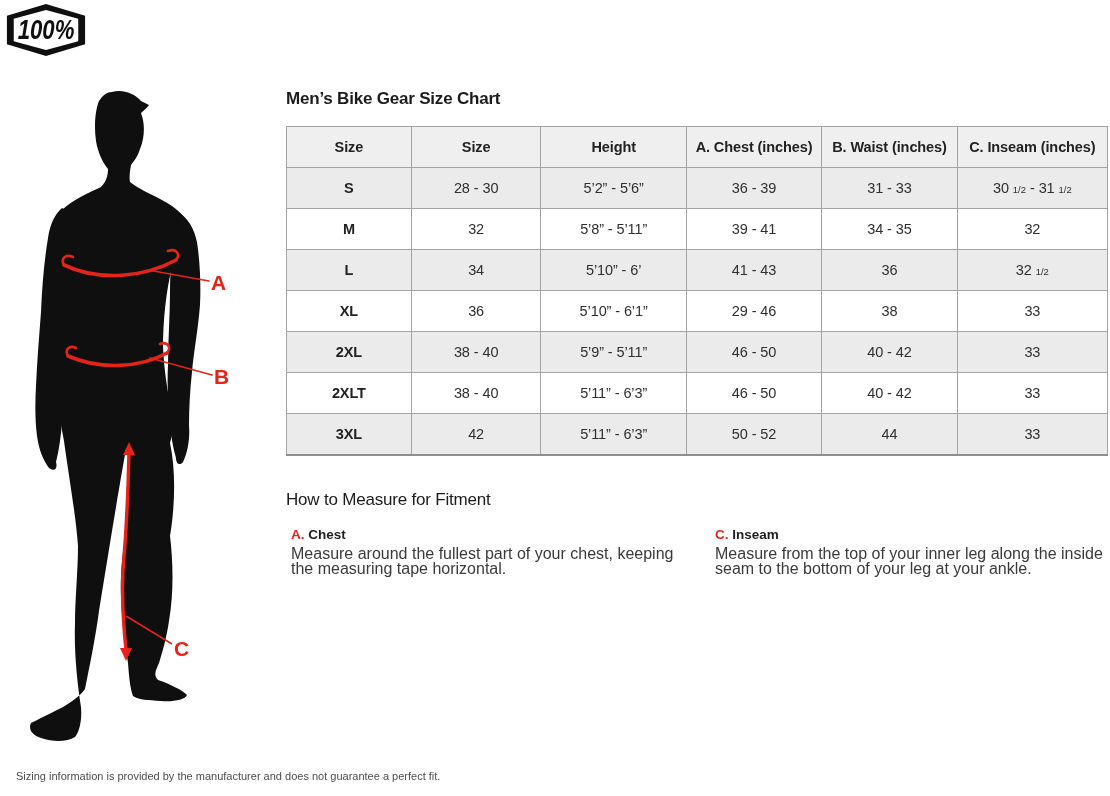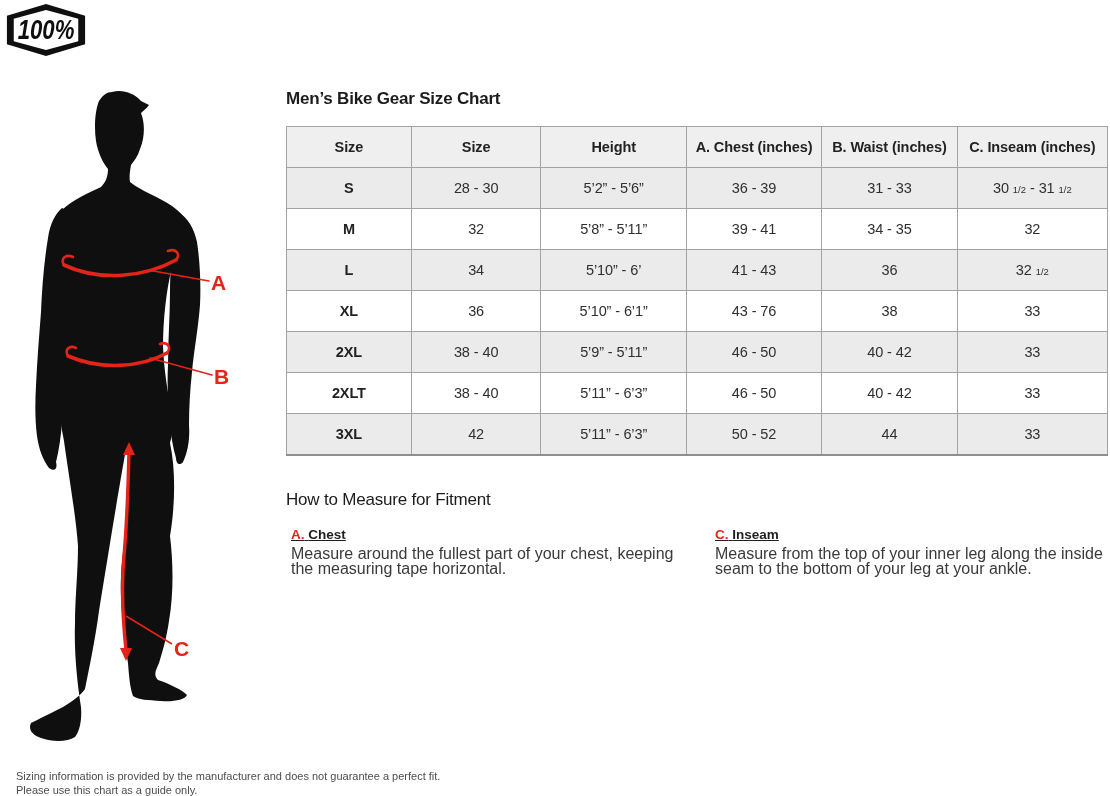--- a/index.html
+++ b/index.html
@@ -33,21 +33,21 @@
   .frac{font-size:9.5px;letter-spacing:0;}
   .measure-title{
     font-size:17px;font-weight:normal;color:#1c1c1c;letter-spacing:-0.2px;
     margin:34px 0 0 0;line-height:20px;
   }
   .measure-grid{
     display:grid;grid-template-columns:400px 395px;column-gap:24px;row-gap:14px;
     margin:17px 0 0 5px;
   }
   .measure-section h3{
-    margin:0 0 4px 0;font-size:13.5px;font-weight:bold;color:#1e1e1e;line-height:15px;text-decoration:underline;
+    margin:0 0 4px 0;font-size:13.5px;font-weight:bold;color:#1e1e1e;line-height:15px;
   }
   .measure-section .letter{color:#e42319;}
   .measure-section p{
     margin:0;font-size:16px;line-height:15px;color:#3a3a3a;max-width:398px;
   }
   
   .footer{position:absolute;left:16px;top:769px;font-size:11px;line-height:14px;color:#4d4d4d;}
 </style>
 </head>
 <body>
@@ -207,21 +207,21 @@
           <td>34</td>
           <td>5’10” - 6’</td>
           <td>41 - 43</td>
           <td>36</td>
           <td>32 <span class="frac">1/2</span></td>
         </tr>
         <tr>
           <td>XL</td>
           <td>36</td>
           <td>5’10” - 6’1”</td>
-          <td>43 - 76</td>
+          <td>29 - 46</td>
           <td>38</td>
           <td>33</td>
         </tr>
         <tr>
           <td>2XL</td>
           <td>38 - 40</td>
           <td>5’9” - 5’11”</td>
           <td>46 - 50</td>
           <td>40 - 42</td>
           <td>33</td>
@@ -254,14 +254,13 @@
     </div>
     <div class="measure-section">
       <h3><span class="letter">C.</span> <span>Inseam</span></h3>
       <p>Measure from the top of your inner leg along the inside seam to the bottom of your leg at your ankle.</p>
     </div>
   </div>
 </div>
 
 <div class="footer">
   <div>Sizing information is provided by the manufacturer and does not guarantee a perfect fit.</div>
-  <div>Please use this chart as a guide only.</div>
 </div>
 
 </body></html>

